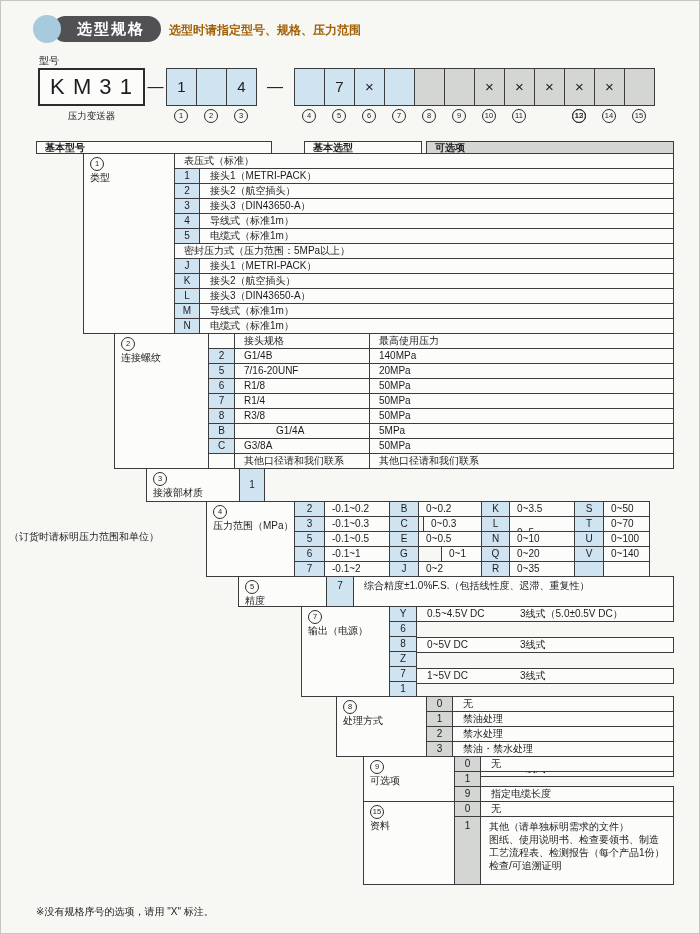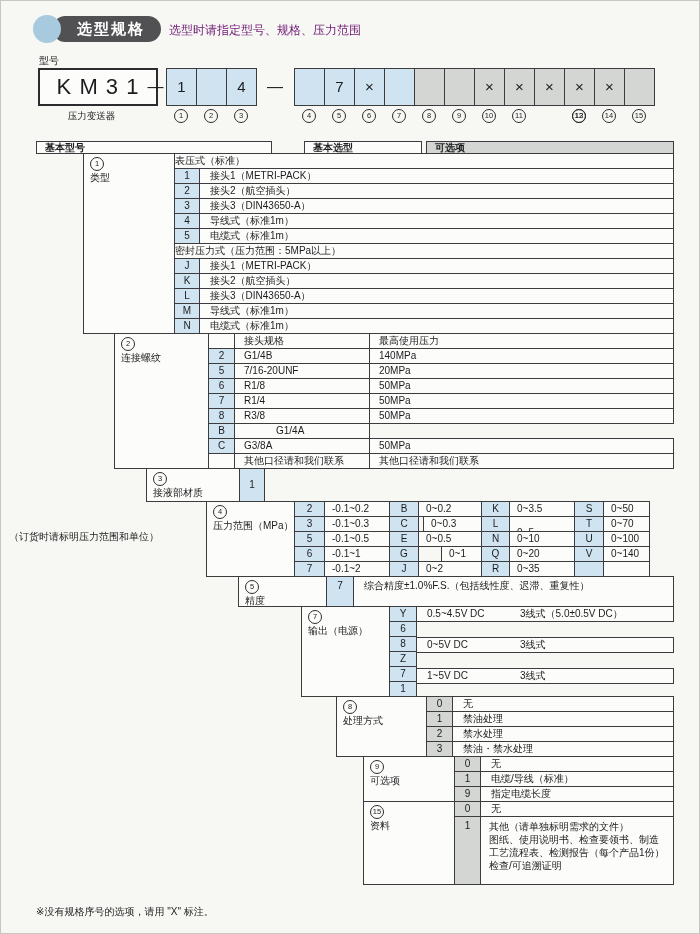--- a/index.html
+++ b/index.html
@@ -12,21 +12,21 @@
   
   .cb{
     position:absolute;box-sizing:border-box;border:1px solid #3c3c3e;
     background:#fcfcfa;font-size:10px;line-height:1.2;display:flex;align-items:center;
     white-space:nowrap;
   }
   .tb{background:#cfe3f0;}
   .tg{background:#d3d6d2;}
   .code{justify-content:center;}
   .desc{padding-left:10px;}
-  .rowfull{}
+  .rowfull{padding-left:9px;}
   .pad7{padding-left:7px;}
   .pad9{padding-left:9px;}
   .va-top{align-items:flex-start;padding-top:3px;}
   .rel{position:relative;}
   .wire{position:absolute;left:103px;top:0;height:100%;display:flex;align-items:center;}
   .multi{display:block;padding:3px 8px 0 8px;white-space:normal;line-height:13px;}
   .label{display:block;padding:3px 0 0 6px;background:#fcfcfa;}
   .secname{font-size:10px;margin-top:1px;}
   .numc{
     display:inline-flex;width:12px;height:12px;border:1px solid #2d2d2f;border-radius:50%;
@@ -37,25 +37,25 @@
   .badge{
     position:absolute;left:52px;top:15px;width:108px;height:26px;background:#515154;
     border-radius:13px 14px 14px 13px;color:#ffffff;font-size:15px;font-weight:bold;
     display:flex;align-items:center;justify-content:center;letter-spacing:2px;padding-left:8px;
     box-sizing:border-box;z-index:1;
   }
   .badge-circle{
     position:absolute;left:32px;top:14px;width:28px;height:28px;border-radius:50%;
     background:#a7cadf;z-index:2;
   }
-  .subtitle{position:absolute;left:168px;top:21px;font-size:12px;font-weight:normal;color:#701a75;text-align:right;}
+  .subtitle{position:absolute;left:168px;top:21px;font-size:12px;font-weight:bold;color:#a16207;text-align:right;}
   
   .model-label{position:absolute;left:38px;top:53px;font-size:10px;}
   .base-box{
-    position:absolute;left:37px;top:67px;width:120px;height:38px;box-sizing:border-box;
+    position:absolute;left:37px;top:67px;width:107px;height:38px;box-sizing:border-box;
     border:2px solid #2c2c2e;background:#fcfcfa;display:flex;align-items:center;justify-content:center;
     font-size:22px;letter-spacing:1px;
   }
   .base-caption{position:absolute;left:37px;top:109px;width:107px;text-align:center;font-size:9.5px;}
   .dash{position:absolute;top:67px;height:38px;display:flex;align-items:center;justify-content:center;font-size:16px;}
   .modelcell{font-size:15px;}
   .marker{position:absolute;top:108px;}
   .note-order{position:absolute;left:8px;top:529px;font-size:10px;}
   .note-footer{position:absolute;left:35px;top:904px;font-size:10px;}
 </style>
@@ -153,20 +153,21 @@
     <div class="cb desc pad9" style="left: 233px; top: 377px; width: 136px; height: 16px;">R1/8</div>
     <div class="cb desc pad9" style="left: 368px; top: 377px; width: 305px; height: 16px;">50MPa</div>
     <div class="cb code tb" style="left: 207px; top: 392px; width: 27px; height: 16px;">7</div>
     <div class="cb desc pad9" style="left: 233px; top: 392px; width: 136px; height: 16px;">R1/4</div>
     <div class="cb desc pad9" style="left: 368px; top: 392px; width: 305px; height: 16px;">50MPa</div>
     <div class="cb code tb" style="left: 207px; top: 407px; width: 27px; height: 16px;">8</div>
     <div class="cb desc pad9" style="left: 233px; top: 407px; width: 136px; height: 16px;">R3/8</div>
     <div class="cb desc pad9" style="left: 368px; top: 407px; width: 305px; height: 16px;">50MPa</div>
     <div class="cb code tb" style="left: 207px; top: 422px; width: 27px; height: 16px;">B</div>
     <div class="cb desc pad9" style="left: 233px; top: 422px; width: 136px; height: 16px; padding-left: 41px;">G1/4A</div>
+    <div class="cb desc pad9" style="left: 368px; top: 422px; width: 305px; height: 16px;">5MPa</div>
     <div class="cb code tb" style="left: 207px; top: 437px; width: 27px; height: 16px;">C</div>
     <div class="cb desc pad9" style="left: 233px; top: 437px; width: 136px; height: 16px;">G3/8A</div>
     <div class="cb desc pad9" style="left: 368px; top: 437px; width: 305px; height: 16px;">50MPa</div>
     <div class="cb code" style="left: 207px; top: 452px; width: 27px; height: 16px;"></div>
     <div class="cb desc pad9" style="left: 233px; top: 452px; width: 136px; height: 16px;">其他口径请和我们联系</div>
     <div class="cb desc pad9" style="left: 368px; top: 452px; width: 305px; height: 16px;">其他口径请和我们联系</div>
     <div class="cb label" style="left: 145px; top: 467px; width: 94px; height: 34px;"><span class="numc">3</span><div class="secname">接液部材质</div></div>
     <div class="cb code tb" style="left: 238px; top: 467px; width: 26px; height: 34px;">1</div>
     <div class="cb label" style="left: 205px; top: 500px; width: 89px; height: 76px;"><span class="numc">4</span><div class="secname">压力范围（MPa）</div></div>
     <div class="cb code tb" style="left: 293px; top: 500px; width: 31px; height: 16px;">2</div>
@@ -249,21 +250,20 @@
     <div class="cb code tg" style="left: 425px; top: 710px; width: 27px; height: 16px;">1</div>
     <div class="cb desc" style="left: 451px; top: 710px; width: 222px; height: 16px;">禁油处理</div>
     <div class="cb code tg" style="left: 425px; top: 725px; width: 27px; height: 16px;">2</div>
     <div class="cb desc" style="left: 451px; top: 725px; width: 222px; height: 16px;">禁水处理</div>
     <div class="cb code tg" style="left: 425px; top: 740px; width: 27px; height: 16px;">3</div>
     <div class="cb desc" style="left: 451px; top: 740px; width: 222px; height: 16px;">禁油・禁水处理</div>
     <div class="cb label" style="left: 362px; top: 755px; width: 92px; height: 46px;"><span class="numc">9</span><div class="secname">可选项</div></div>
     <div class="cb code tg" style="left: 453px; top: 755px; width: 27px; height: 16px;">0</div>
     <div class="cb desc" style="left: 479px; top: 755px; width: 194px; height: 16px;">无</div>
     <div class="cb code tg" style="left: 453px; top: 770px; width: 27px; height: 16px;">1</div>
-    <div class="cb desc" style="left: 479px; top: 770px; width: 194px; height: 16px;">电缆/导线（标准）</div>
     <div class="cb code tg" style="left: 453px; top: 785px; width: 27px; height: 16px;">9</div>
     <div class="cb desc" style="left: 479px; top: 785px; width: 194px; height: 16px;">指定电缆长度</div>
     <div class="cb label" style="left: 362px; top: 800px; width: 92px; height: 84px;"><span class="numc">15</span><div class="secname">资料</div></div>
     <div class="cb code tg" style="left: 453px; top: 800px; width: 27px; height: 16px;">0</div>
     <div class="cb desc" style="left: 479px; top: 800px; width: 194px; height: 16px;">无</div>
     <div class="cb code tg va-top" style="left: 453px; top: 815px; width: 27px; height: 69px;">1</div>
     <div class="cb multi" style="left: 479px; top: 815px; width: 194px; height: 69px;">
       <div>其他（请单独标明需求的文件）</div>
       <div>图纸、使用说明书、检查要领书、制造工艺流程表、检测报告（每个产品1份）检查/可追溯证明</div>
     </div>

